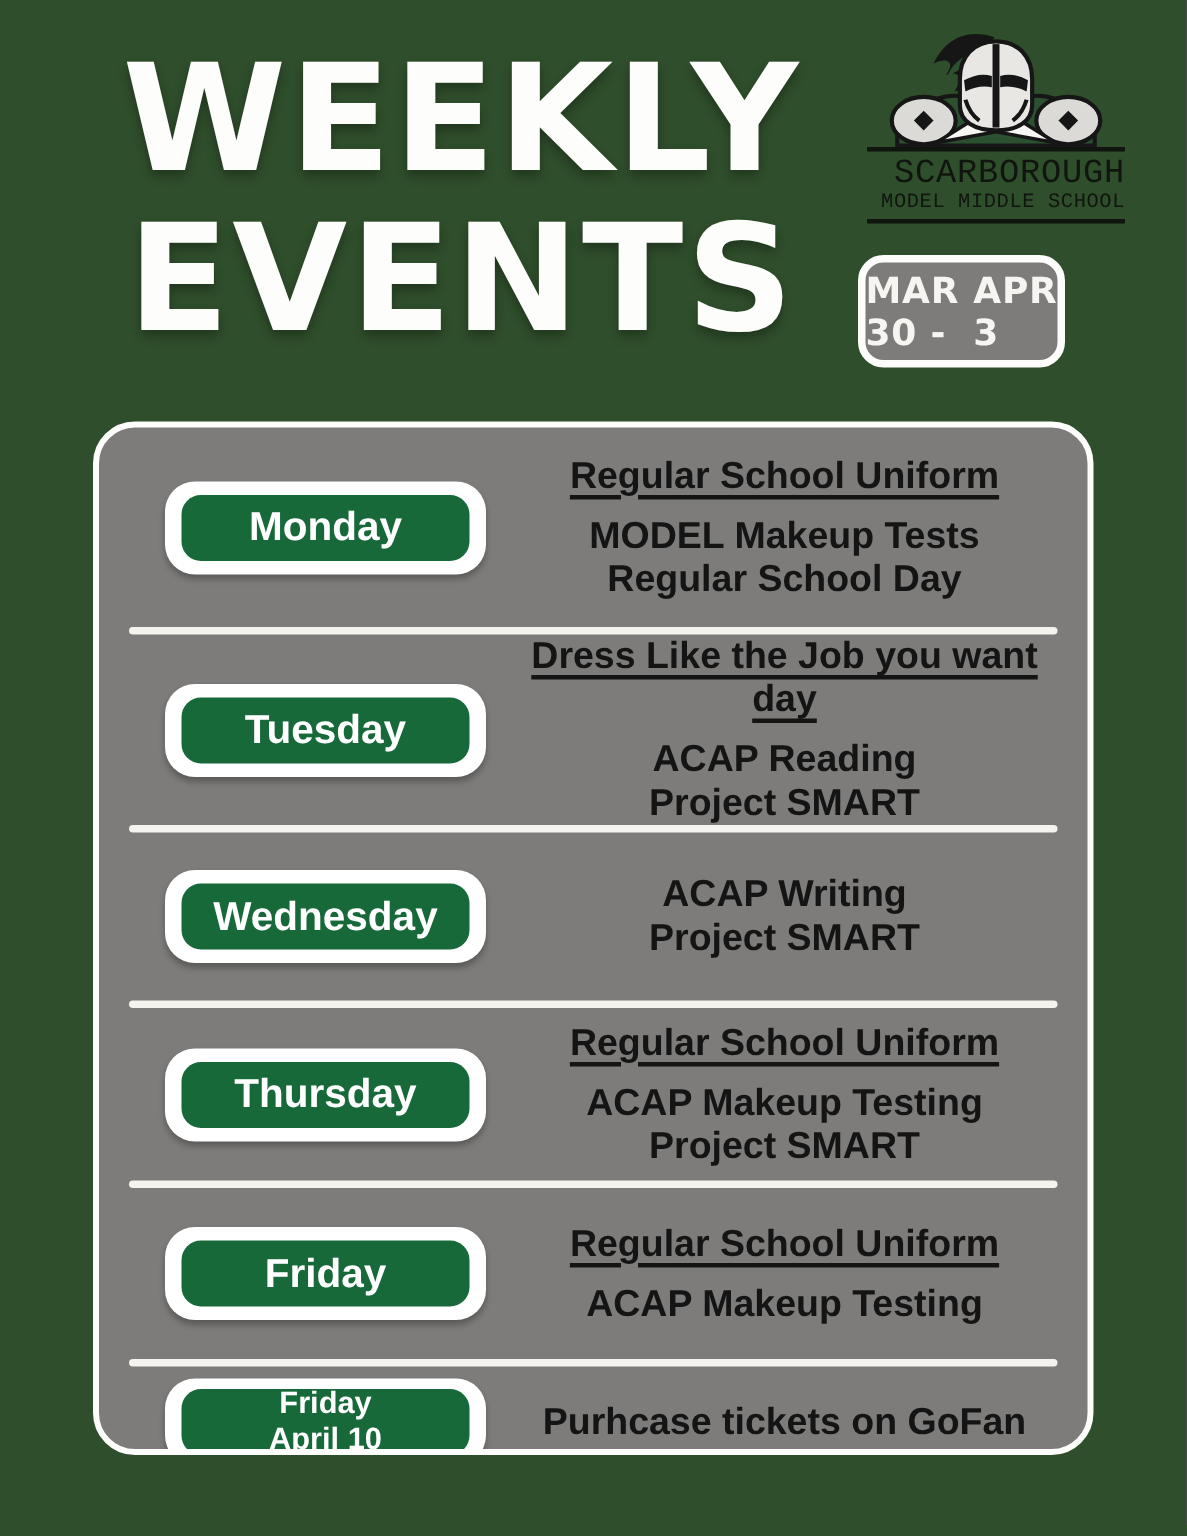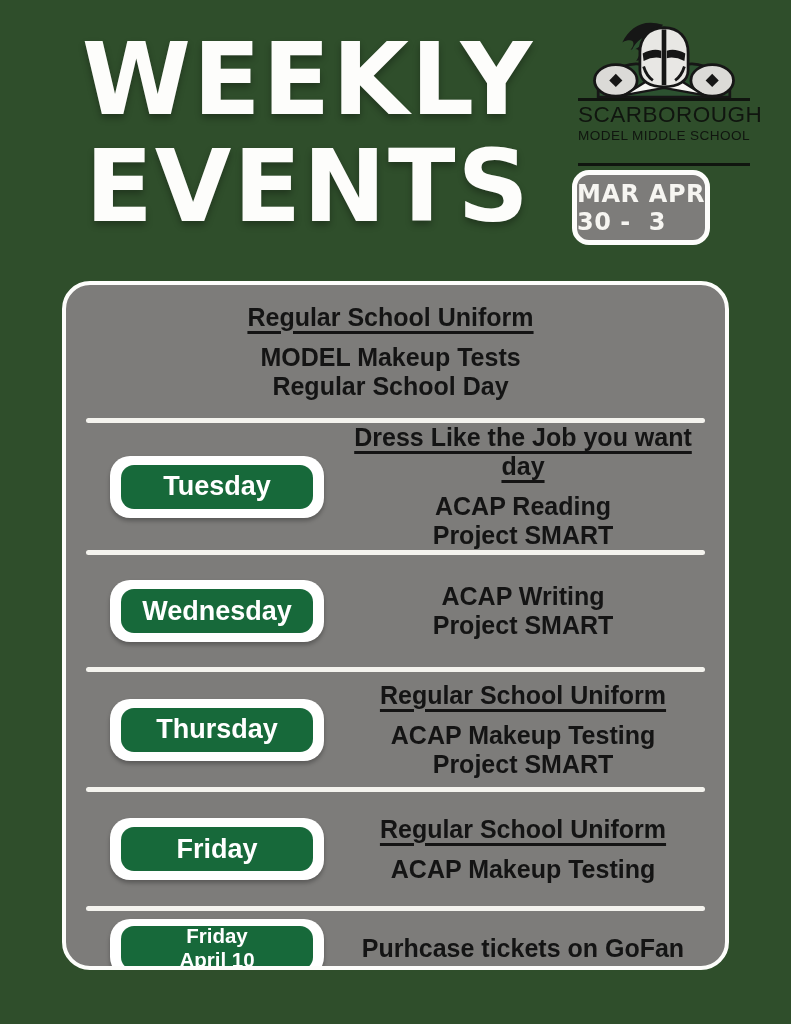--- a/index.html
+++ b/index.html
@@ -8,26 +8,26 @@
   }
   *{margin:0;padding:0;box-sizing:border-box;}
   body{background:#222;font-family:"Liberation Sans",sans-serif;}
   .page{position:relative;width:791px;height:1024px;background:var(--background);overflow:hidden;}
 
   
   .title{position:absolute;left:52px;top:26px;width:512px;text-align:center;
     font-family:"DejaVu Sans",sans-serif;font-weight:bold;color:#fdfdfb;
     font-size:99px;line-height:107px;letter-spacing:2px;
     text-shadow:0 4px 7px rgba(0,0,0,.30);}
-  .logo{position:absolute;left:578px;top:22px;width:172px;text-align:center;}
+  .logo{position:absolute;left:578px;top:22px;width:172px;text-align:right;font-family:Liberation Mono, monospace;}
   .logo svg{display:block;margin:0 auto;}
   .logo-name{font-size:22.5px;letter-spacing:.5px;color:var(--ink);font-weight:400;
     border-top:3px solid var(--ink);padding-top:1px;white-space:nowrap;}
   .logo-sub{font-size:13.6px;letter-spacing:.4px;color:var(--ink);font-weight:400;
-    border-bottom:3px solid var(--ink);padding-bottom:20px;white-space:nowrap;}
+    border-bottom:3px solid var(--ink);padding-bottom:3px;white-space:nowrap;}
   .date-badge{position:absolute;left:572px;top:170px;width:138px;height:75px;
     background:var(--panel);border:5px solid #fdfdfb;border-radius:17px;
     display:flex;flex-direction:row;align-items:center;justify-content:center;
     font-family:"DejaVu Sans",sans-serif;font-weight:bold;color:#f6f5f1;
     font-size:24px;line-height:28px;letter-spacing:.5px;}
 
   
   .panel{position:absolute;left:62px;top:281px;width:667px;height:689px;
     background:var(--panel);border:4px solid #fdfdfb;border-radius:28px;
     display:flex;flex-direction:column;overflow:hidden;}
@@ -84,20 +84,27 @@
   </div>
 
   <div class="date-badge">
     <div>MAR 30 -</div>
     <div>APR 3</div>
   </div>
 
   <div class="panel">
 
     <section class="row r1">
+      <div class="pill-col">
+        <div class="pill">
+          <div class="pill-inner">
+              <span>Monday</span>
+            </div>
+        </div>
+      </div>
       <div class="details">
         <div class="heading">Regular School Uniform</div>
         <div class="line">MODEL Makeup Tests</div>
         <div class="line">Regular School Day</div>
       </div>
     </section>
 
     <div class="sep"></div>
 
     <section class="row r2">

